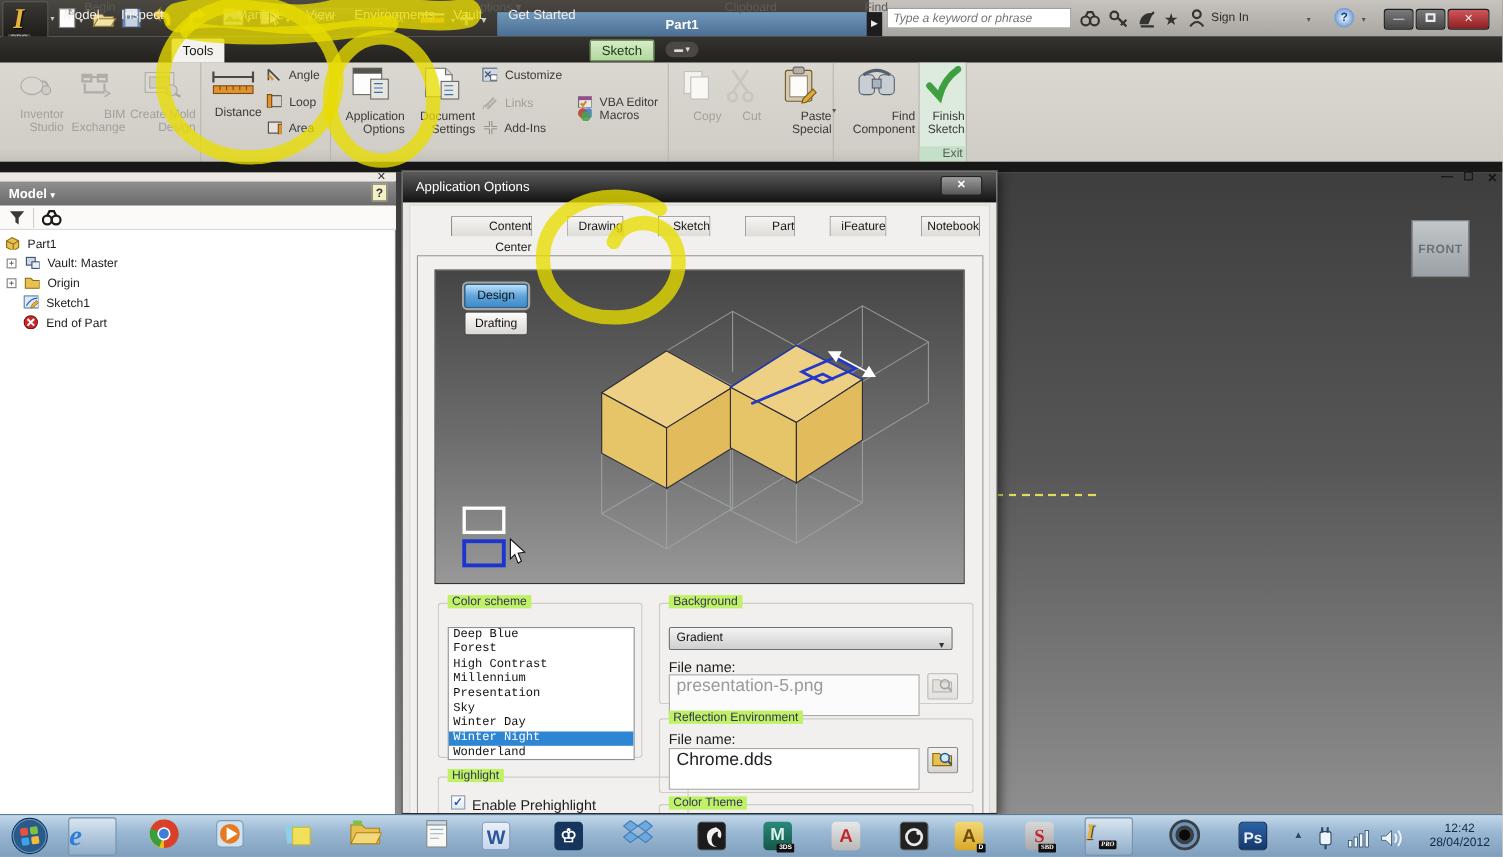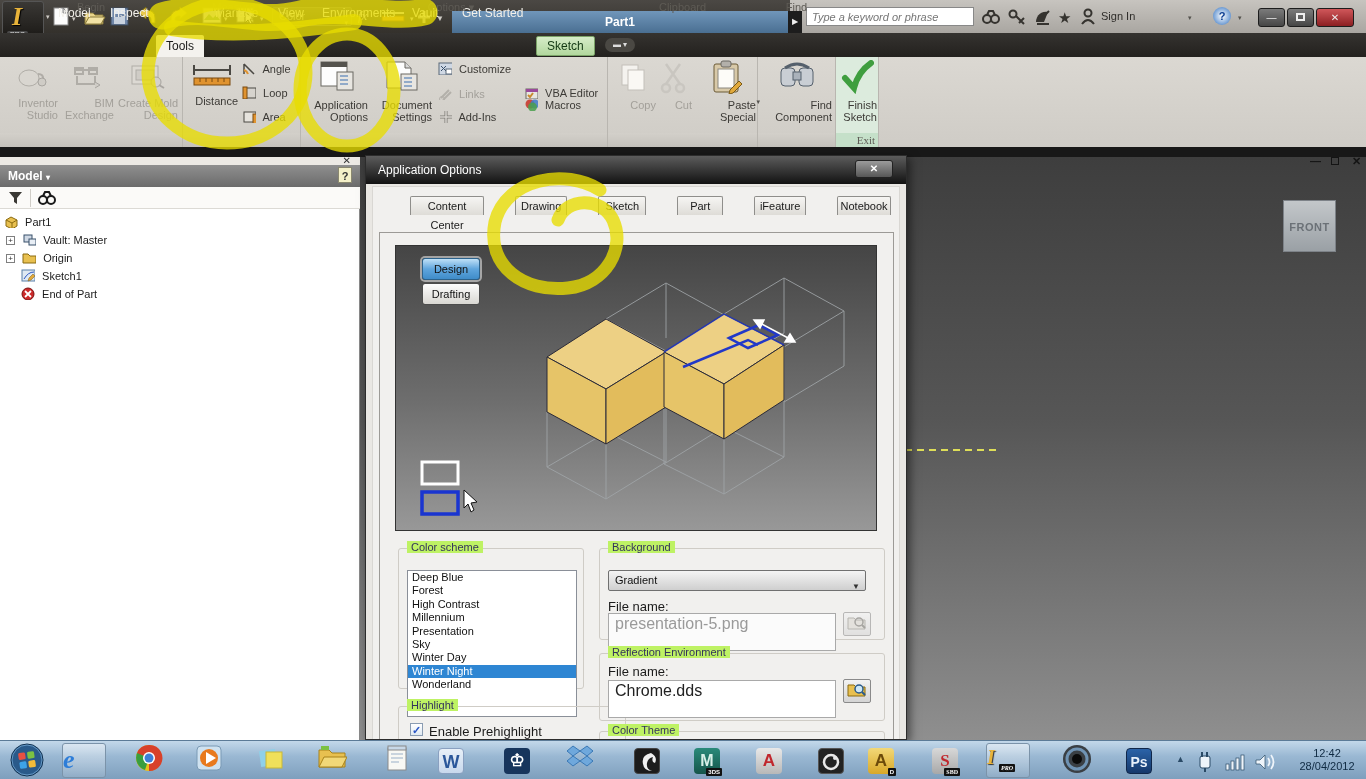--- a/index.html
+++ b/index.html
@@ -62,30 +62,30 @@
   .viewcube { left:1283px; top:200px; width:53px; height:52px; background:linear-gradient(#c3c7ca,#9aa0a5); border:1px solid #7d8288; color:#6b7177; font-weight:bold; font-size:11px; text-align:center; line-height:52px; letter-spacing:.5px; }
   .docwin-ctl { top:155px; color:#141414; font-size:11px; font-weight:bold; }
   .dashline { left:905px; top:449px; width:95px; height:2px; background:repeating-linear-gradient(90deg,#dede58 0 7px, rgba(0,0,0,0) 7px 12px); }
 
   
   .dialog { left:365px; top:155px; width:542px; height:585px; background:#e9e7e3; border:1px solid #2c2c2c; box-shadow:3px 3px 9px rgba(0,0,0,.5); overflow:hidden; }
   .dlg-title { left:0; top:0; width:540px; height:28px; background:linear-gradient(#5c5c5c,#121212); color:#fff; font-size:12px; line-height:28px; padding-left:12px; }
   .dlg-close { left:489px; top:4px; width:38px; height:18px; background:linear-gradient(#9b9b9b,#575757); border:1px solid #222; border-radius:3px; color:#fff; font-weight:bold; text-align:center; line-height:16px; font-size:10px; }
   .dlg-body { left:6px; top:30px; width:528px; height:555px; background:#f1f0ee; border:1px solid #d9d7d3; }
   .tabrow { position:absolute; display:flex; }
-  .dtab { height:19px; line-height:19px; text-align:center; background:linear-gradient(#f6f5f3,#dedcd7); border:1px solid #8f8e8b; border-bottom:none; border-radius:2px 2px 0 0; font-size:11px; color:#1a1a1a; margin-right:1px;margin-left:30px; }
+  .dtab { height:19px; line-height:19px; text-align:right; background:linear-gradient(#f6f5f3,#dedcd7); border:1px solid #8f8e8b; border-bottom:none; border-radius:2px 2px 0 0; font-size:11px; color:#1a1a1a; margin-right:1px;margin-left:30px; }
   .dtab.active { background:#fff; height:23px; margin-top:-4px; z-index:5; position:relative; line-height:23px; }
   .dlg-content { left:13px; top:76px; width:515px; height:509px; border:1px solid #9c9a96; background:#f1f0ee; }
   .preview { left:29px; top:89px; width:482px; height:286px; background:linear-gradient(#454545,#6e6e6e 55%,#989898); border:1px solid #333; }
   .pvbtn { left:26px; width:58px; height:22px; border:1px solid #4c4c4c; border-radius:3px; text-align:center; line-height:20px; font-size:11px; color:#111; }
   .pvbtn.design { top:12px; background:linear-gradient(#bfe0f7,#5fa5dd 50%,#3f8cc9); border-color:#2c628b; box-shadow:0 0 0 2px rgba(255,255,255,.5); }
   .pvbtn.drafting { top:37px; background:linear-gradient(#fdfdfd,#d9d7d2); }
   .groupbox { border:1px solid #cfccc6; border-radius:3px; }
   .gb-label { position:absolute; top:-8px; left:8px; background:#bef264; padding:0 4px; color:#33335c; font-size:11px; }
-  .listbox { left:8px; top:21px; width:170px; height:147px; background:#fff; border:1px solid #8a8f98; overflow:hidden; }
+  .listbox { left:8px; top:21px; width:170px; height:121px; background:#fff; border:1px solid #8a8f98; overflow:hidden;font-family:Liberation Mono, monospace; }
   .li { height:13.4px; line-height:13.4px; padding-left:4px; font-size:11px; color:#111; white-space:nowrap; }
   .li.sel { background:#2e86d3; color:#fff; }
   .combo { left:8px; top:21px; width:258px; height:21px; background:linear-gradient(#f4f4f4,#cfcfcf); border:1px solid #707070; border-radius:2px; line-height:19px; padding-left:6px; font-size:11px; color:#111; }
   .combo .arr { position:absolute; right:5px; top:6px; font-size:8px; color:#333; }
   .filefield { height:38px; border:1px solid #a9a9a9; background:#fbfbfb; line-height:20px; padding-left:6px; font-size:16px; }
   .filefield.disabled { color:#9a9a9a; }
   .browse { width:28px; height:24px; border:1px solid #8a8a8a; border-radius:2px; background:linear-gradient(#f2f2f2,#d4d4d4); text-align:center; }
   .flabel { font-size:13px; color:#1b1b1b; }
   .checkbox { width:13px; height:13px; border:1px solid #8a9cb2; background:linear-gradient(#fff,#dfe9f2); color:#2a56c6; font-size:11px; font-weight:bold; line-height:12px; text-align:center; }
 
@@ -370,21 +370,21 @@
     </svg>
   <div class="blabel">Finish Sketch</div>
 </div>
 
 <div class="abs plabel" style="left:0px; width:182px;">Begin</div>
 <div class="abs plabel" style="left:183px; width:110px;"><span>Measure</span> ▾</div>
 <div class="abs plabel" style="left:301px; width:300px;"><span>Options</span> ▾</div>
 <div class="abs plabel" style="left:608px; width:149px;">Clipboard</div>
 <div class="abs plabel" style="left:758px; width:77px;">Find</div>
 <div class="abs exit-label-bg"></div>
-<div class="abs plabel" style="left:836px; width:60px; top:133px;font-family:Liberation Serif, serif;">Exit</div>
+<div class="abs plabel" style="left:836px; width:60px; top:133px;">Exit</div>
 <div class="abs darkstrip"></div>
 
 <div class="abs canvas"></div>
 <div class="abs viewcube">FRONT</div>
 <div class="abs docwin-ctl" style="left:1310px;">—</div>
 <div class="abs docwin-ctl" style="left:1331px;"><span style="display:inline-block;width:8px;height:8px;border:1.5px solid #141414;"></span></div>
 <div class="abs docwin-ctl" style="left:1352px;">✕</div>
 <div class="abs dashline"></div>
 
 <div class="abs browser z5">

